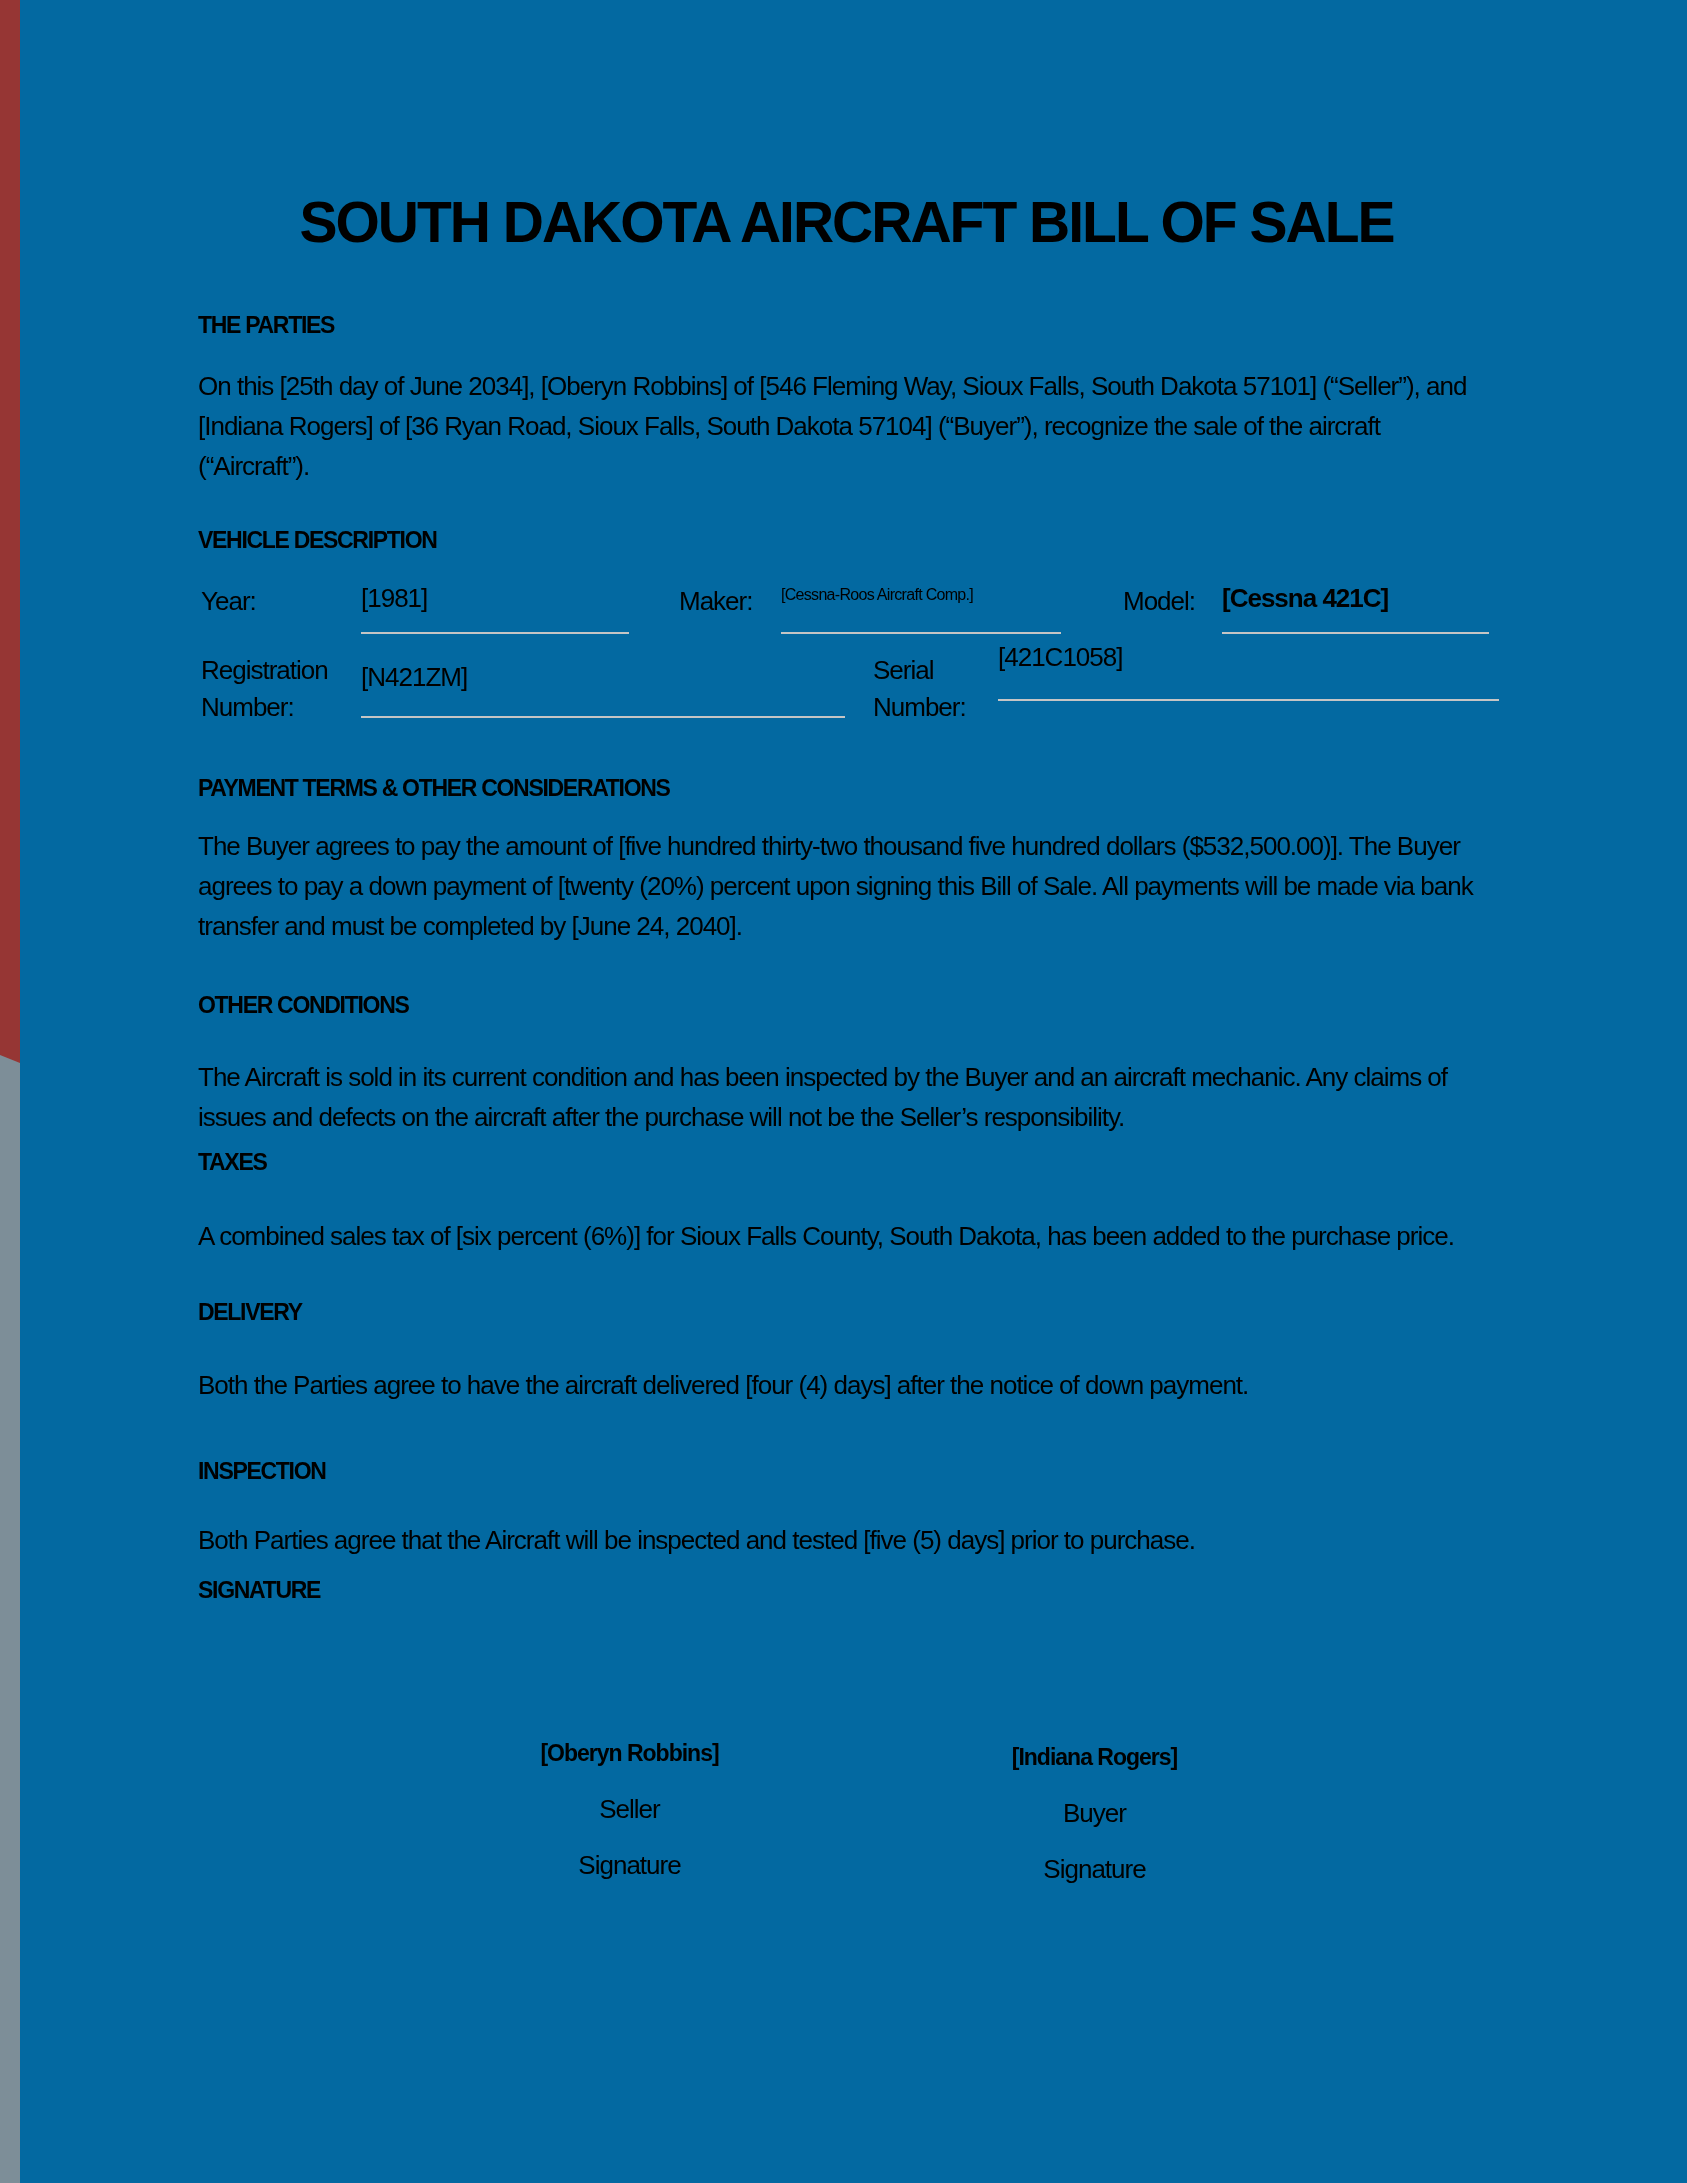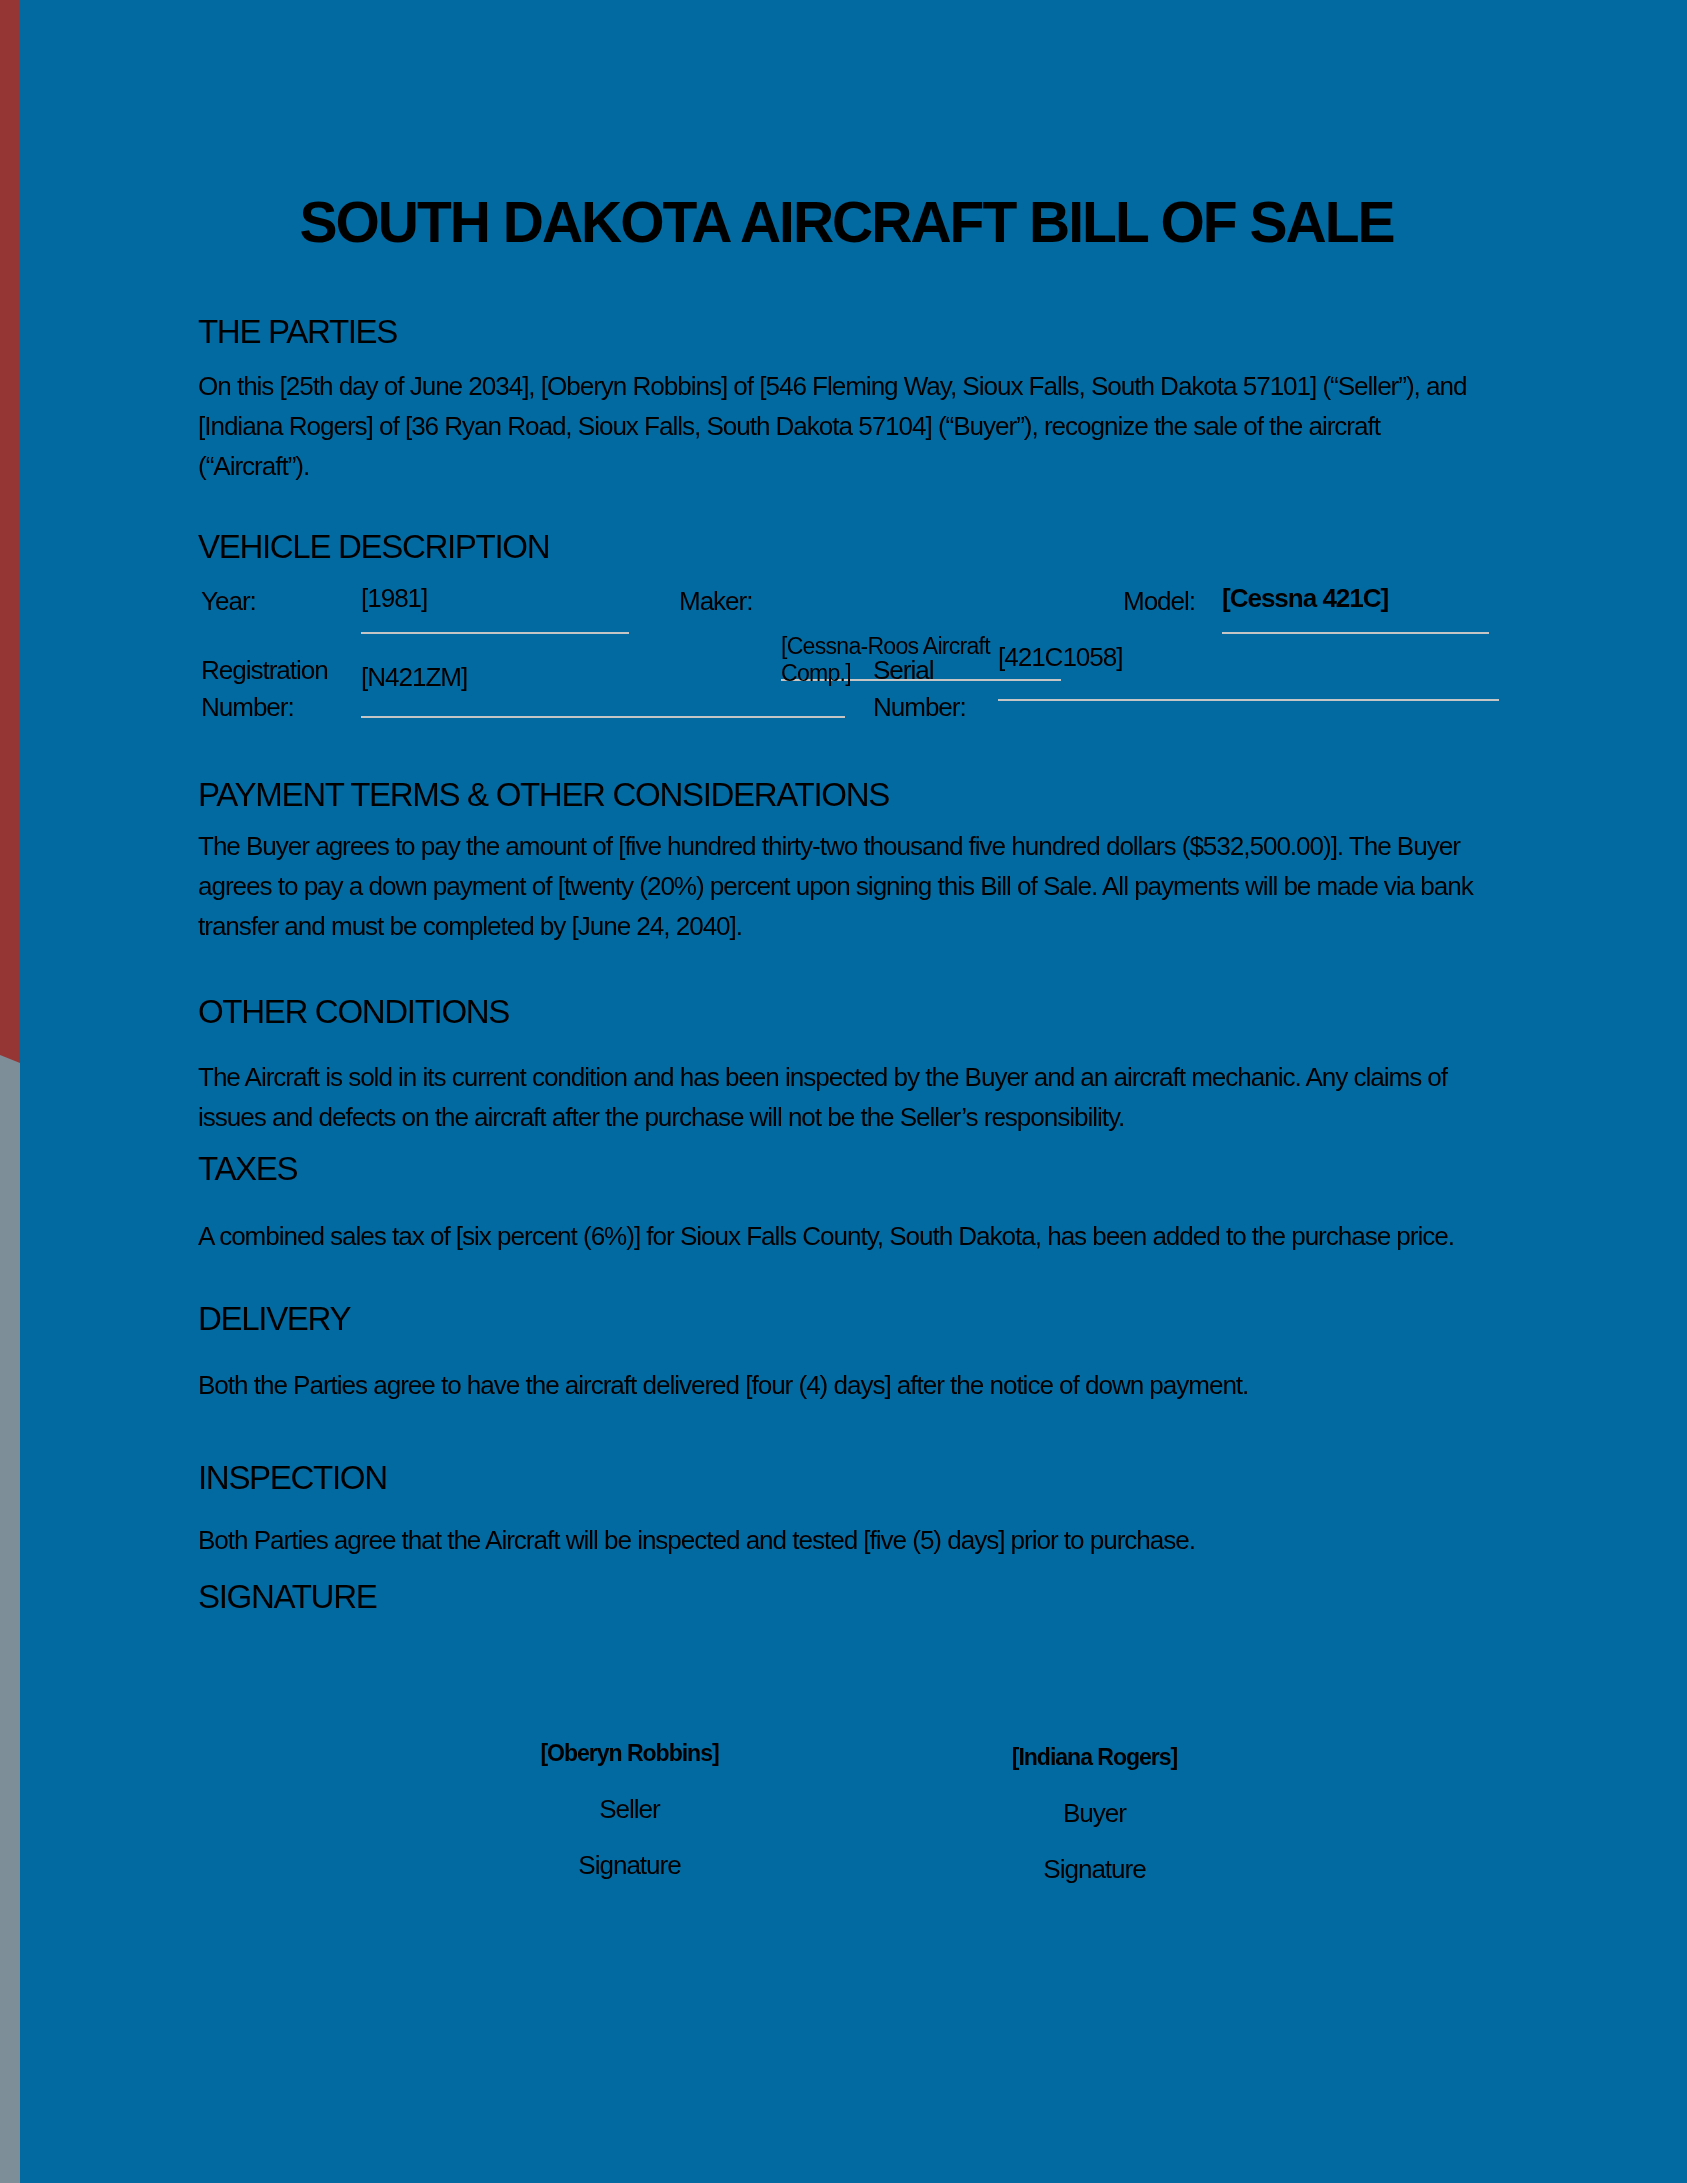--- a/index.html
+++ b/index.html
@@ -16,36 +16,36 @@
   .bar-red{position:absolute;left:0;top:0;width:20px;height:1063px;
            clip-path:polygon(0 0,100% 0,100% 100%,0 calc(100% - 8px));}
   
   .doc-title{
     position:absolute;left:198px;top:190px;width:1297px;
     font-size:57px;font-weight:bold;letter-spacing:-2px;line-height:1.15;
     text-align:center;white-space:nowrap;
   }
   .h{
     position:absolute;left:198px;width:1297px;
-    font-size:33px;font-weight:normal;letter-spacing:-1.3px;line-height:1.2;
+    font-size:23px;font-weight:bold;letter-spacing:-1.3px;line-height:1.2;
   }
   .p{
     position:absolute;left:198px;width:1297px;
     font-size:26px;letter-spacing:-1px;line-height:40px;
   }
   .flabel{
     position:absolute;
     font-size:26px;letter-spacing:-1px;line-height:37px;
   }
   .field{
     position:absolute;
     border-bottom:2px solid #C5C5C5;
     font-size:26px;letter-spacing:-1px;
   }
-  .field.small{font-size:23px;letter-spacing:-0.7px;margin-top:47px;}
+  .field.small{font-size:16px;letter-spacing:-0.7px;}
   .sigcol{
     position:absolute;width:337px;text-align:center;
   }
   .sig-name{position:absolute;width:100%;left:0;
     font-size:23px;font-weight:bold;letter-spacing:-1px;line-height:32px;}
   .sig-role{position:absolute;width:100%;left:0;
     font-size:26px;letter-spacing:-1px;line-height:32px;}
   .sig-line{position:absolute;width:100%;left:0;
     font-size:26px;letter-spacing:-1px;line-height:32px;}
 </style>

